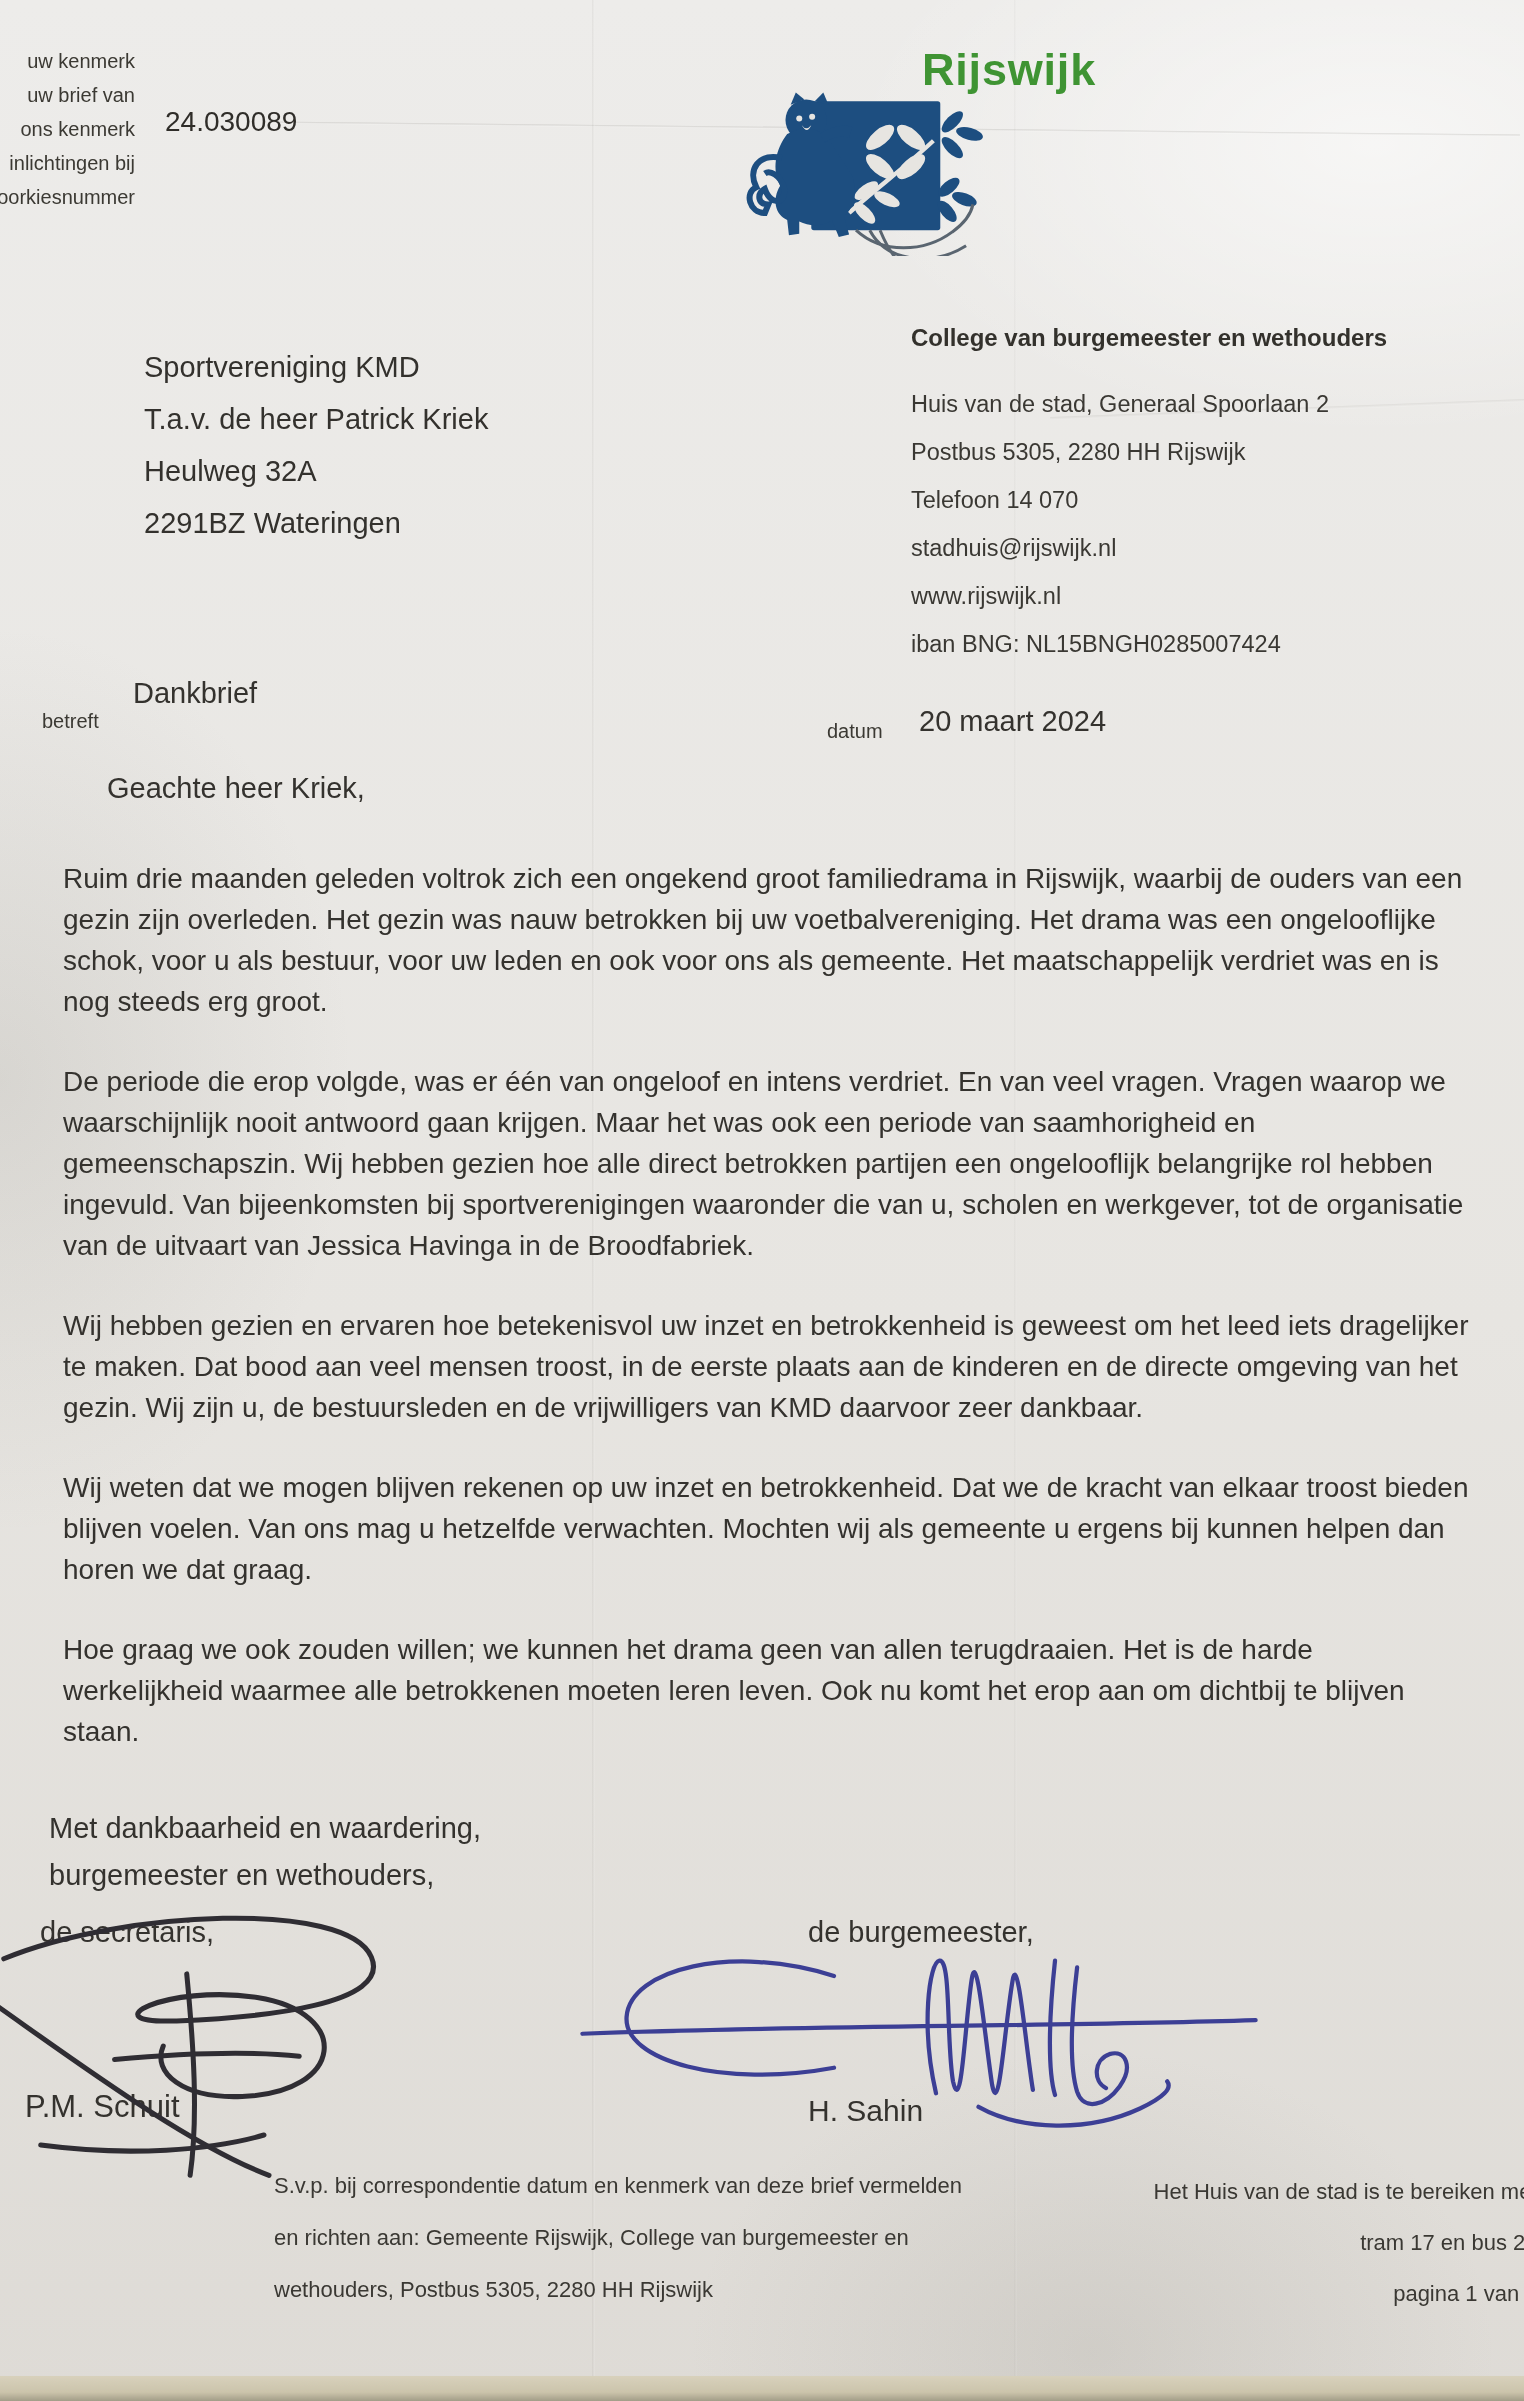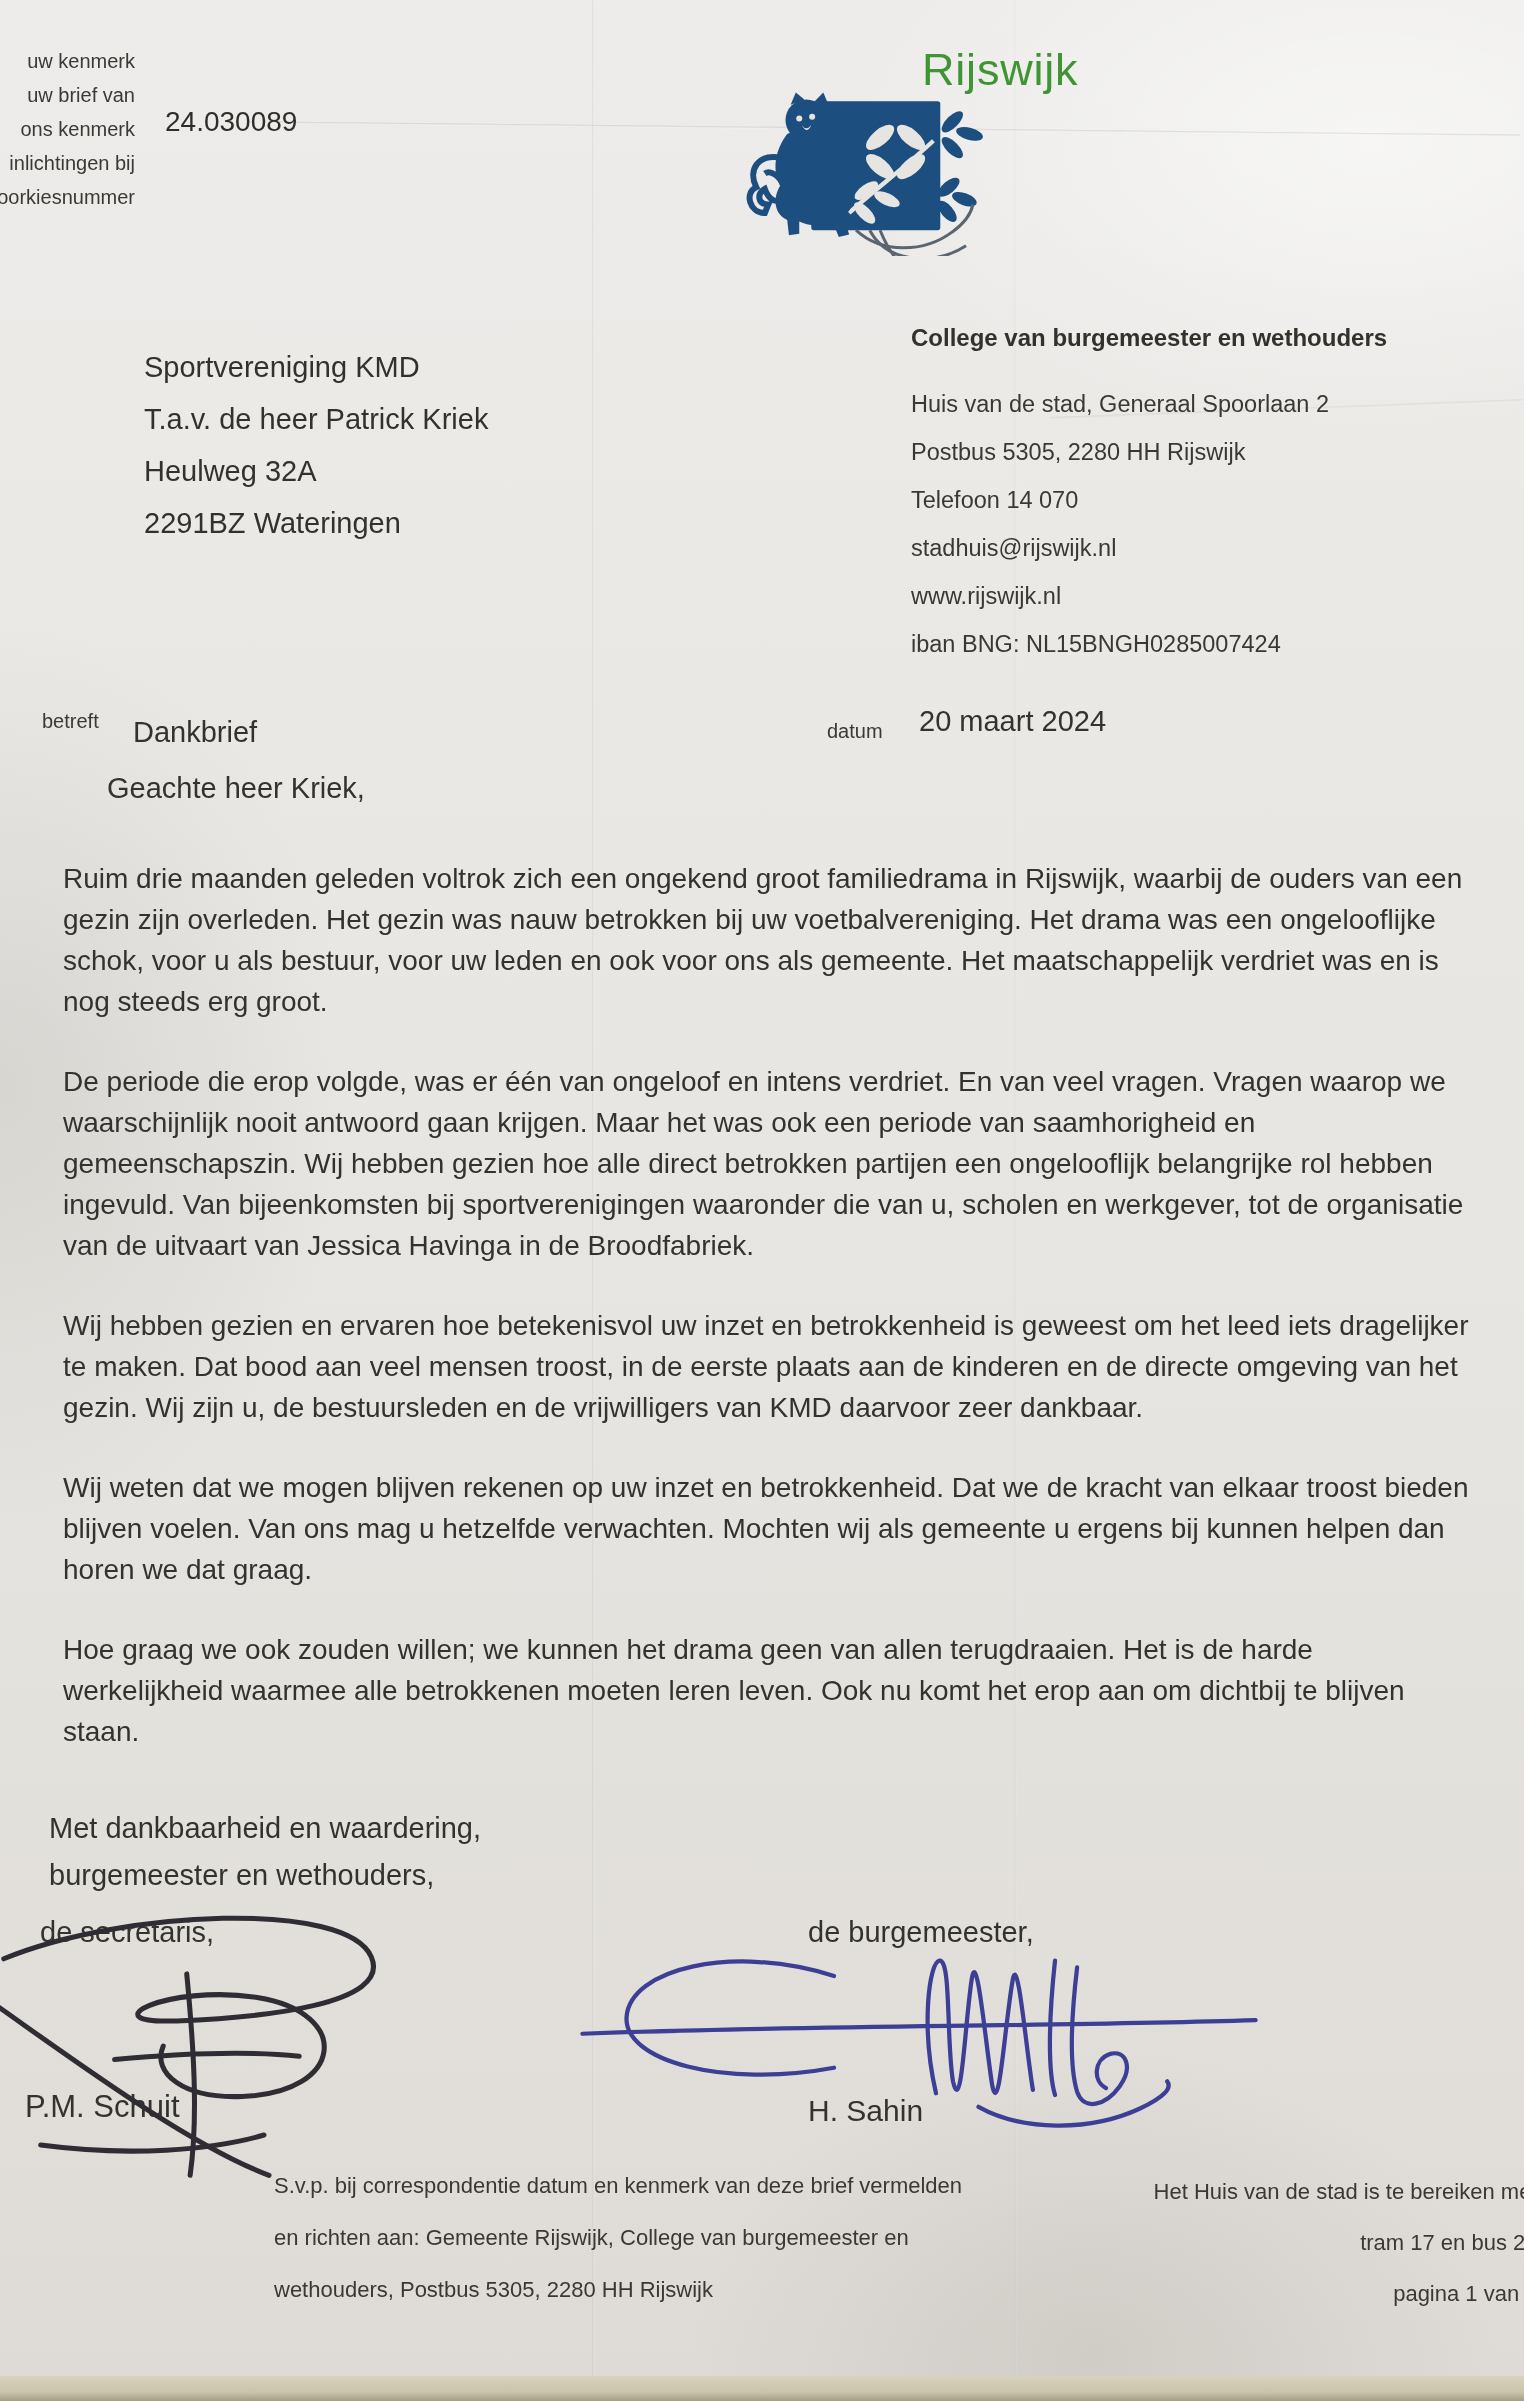--- a/index.html
+++ b/index.html
@@ -27,30 +27,30 @@
   #crease1 { left:269px; top:128px; width:1251px; transform:rotate(.6deg); }
   #crease2 { left:1050px; top:408px; width:475px; height:2.5px; opacity:.55; transform:rotate(-2.2deg); }
   #creasev1 { left:592px; top:0; height:2401px; }
   #creasev2 { left:1014px; top:0; height:2401px; opacity:.6; }
 
   .refblock { position:absolute; left:-50px; top:44px; width:185px; text-align:right;
     font-size:20px; line-height:34px; color:#3b3933; }
   .ref-value { position:absolute; left:165px; top:106px; font-size:28px; color:#2f2d29; }
 
   .logo-svg { position:absolute; left:726px; top:84px; }
-  .logo-city { position:absolute; left:922px; top:44px; font-size:45px; font-weight:normal;
+  .logo-city { position:absolute; left:922px; top:44px; font-size:45px; font-weight:bold;
     color:#3f9433; letter-spacing:0.8px; }
 
   .sender-title { position:absolute; left:911px; top:324px; font-size:24px; font-weight:bold; color:#33312c; }
   .sender-lines { position:absolute; left:911px; top:380px; font-size:23.5px; line-height:48px; color:#3a3833; }
 
   .recipient { position:absolute; left:144px; top:341px; font-size:29px; line-height:52px; color:#33312d; }
 
   .subject-label { position:absolute; left:42px;  top:710px; font-size:20px; color:#3b3933; }
-  .subject-value { position:absolute; left:133px; top:716px; font-size:29px; }
+  .subject-value { position:absolute; left:133px; top:677px; font-size:29px; }
   .date-label   { position:absolute; left:827px;  top:720px; font-size:20px; color:#3b3933; }
   .date-value   { position:absolute; left:919px; top:705px; font-size:29px; }
 
   .salutation { position:absolute; left:107px; top:772px; font-size:29px; }
 
   .body-text { position:absolute; left:63px; top:846px; width:1411px;
     font-size:28px; line-height:41px; color:#34322e; }
   .body-text p { margin:12px 0 39px 0; }
 
   .closing { position:absolute; left:49px; top:1805px; font-size:29px; line-height:47px; }

